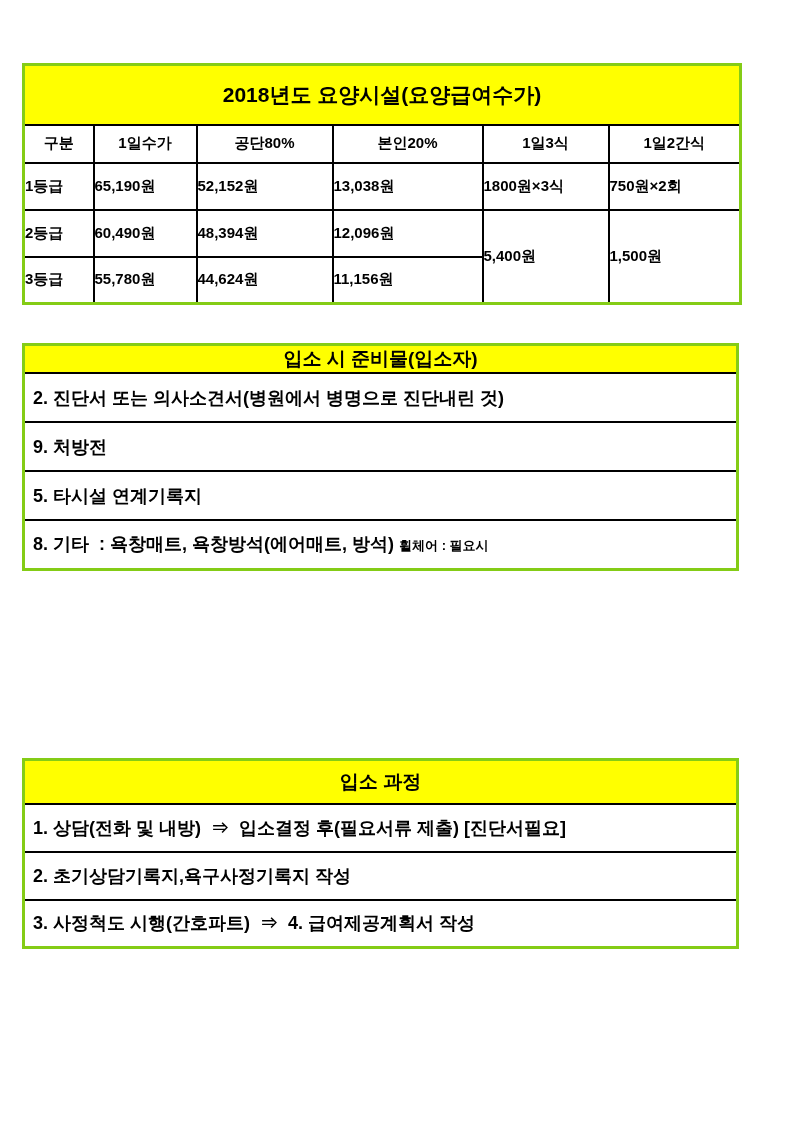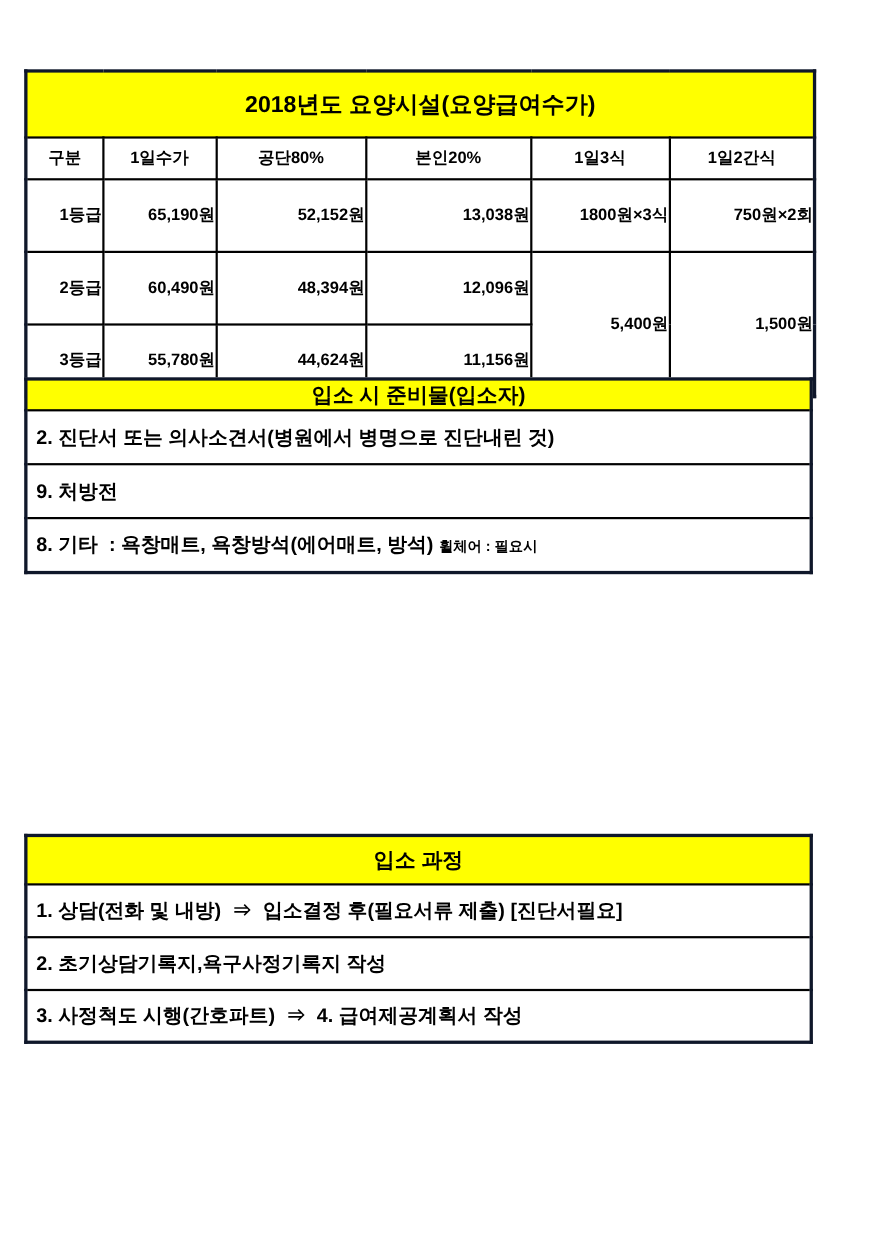--- a/index.html
+++ b/index.html
@@ -17,40 +17,40 @@
     border-collapse:collapse;
     table-layout:fixed;
     background:#ffffff;
   }
   .doc-table td {
     border:2px solid #000000;
     color:#000000;
     font-weight:bold;
     vertical-align:middle;
   }
-  .doc-table { border:3px solid #0f172a; }
+  .doc-table { border:3px solid #84cc16; }
   .t1 { top:63px; }
   .t2 { top:343px; }
   .t3 { top:758px;border-radius:14px; }
   .section-title {
     background:#ffff00;
     text-align:center;
   }
   .t1 .section-title { height:60px; font-size:21px; }
   .t2 .section-title { height:28px; font-size:19px; }
   .t3 .section-title { height:44px; font-size:19px; }
   .t1 .head-cell {
     height:38px;
     font-size:15px;
     text-align:center;
   }
   .t1 .data-cell {
-    height:66px;
+    height:47px;
     font-size:15px;
-    text-align:right;
+    text-align:left;
   }
   .item-cell {
     height:49px;
     font-size:18px;
     text-align:left;
     padding-left:8px;
     white-space:pre-wrap;
   }
   .t3 .item-cell { height:48px; }
   .note {
@@ -111,20 +111,23 @@
     <tr>
       <td class="section-title">입소 시 준비물(입소자)</td>
     </tr>
     <tr>
       <td class="item-cell"><span>2. 진단서 또는 의사소견서(병원에서 병명으로 진단내린 것)</span><span class="note"></span></td>
     </tr>
     <tr>
       <td class="item-cell"><span>9. 처방전</span><span class="note"></span></td>
     </tr>
     <tr>
+      <td class="item-cell"><span>5. 타시설 연계기록지</span><span class="note"></span></td>
+    </tr>
+    <tr>
       <td class="item-cell"><span>8. 기타  : 욕창매트, 욕창방석(에어매트, 방석) </span><span class="note">휠체어 : 필요시</span></td>
     </tr>
   </tbody>
 </table>
 
 <table class="doc-table t3">
   <tbody>
     <tr>
       <td class="section-title">입소 과정</td>
     </tr>

